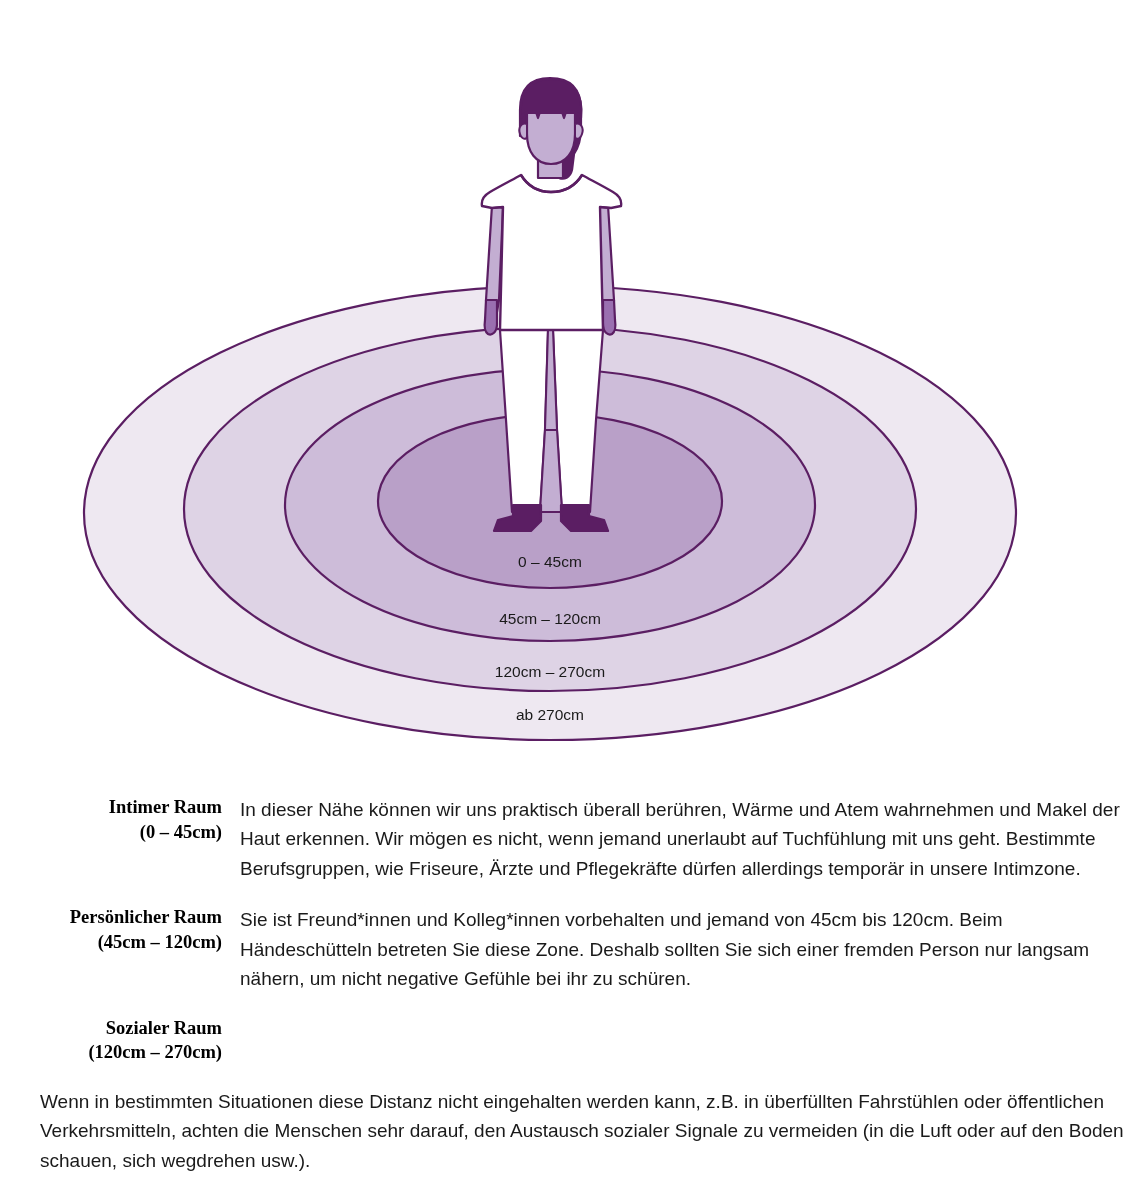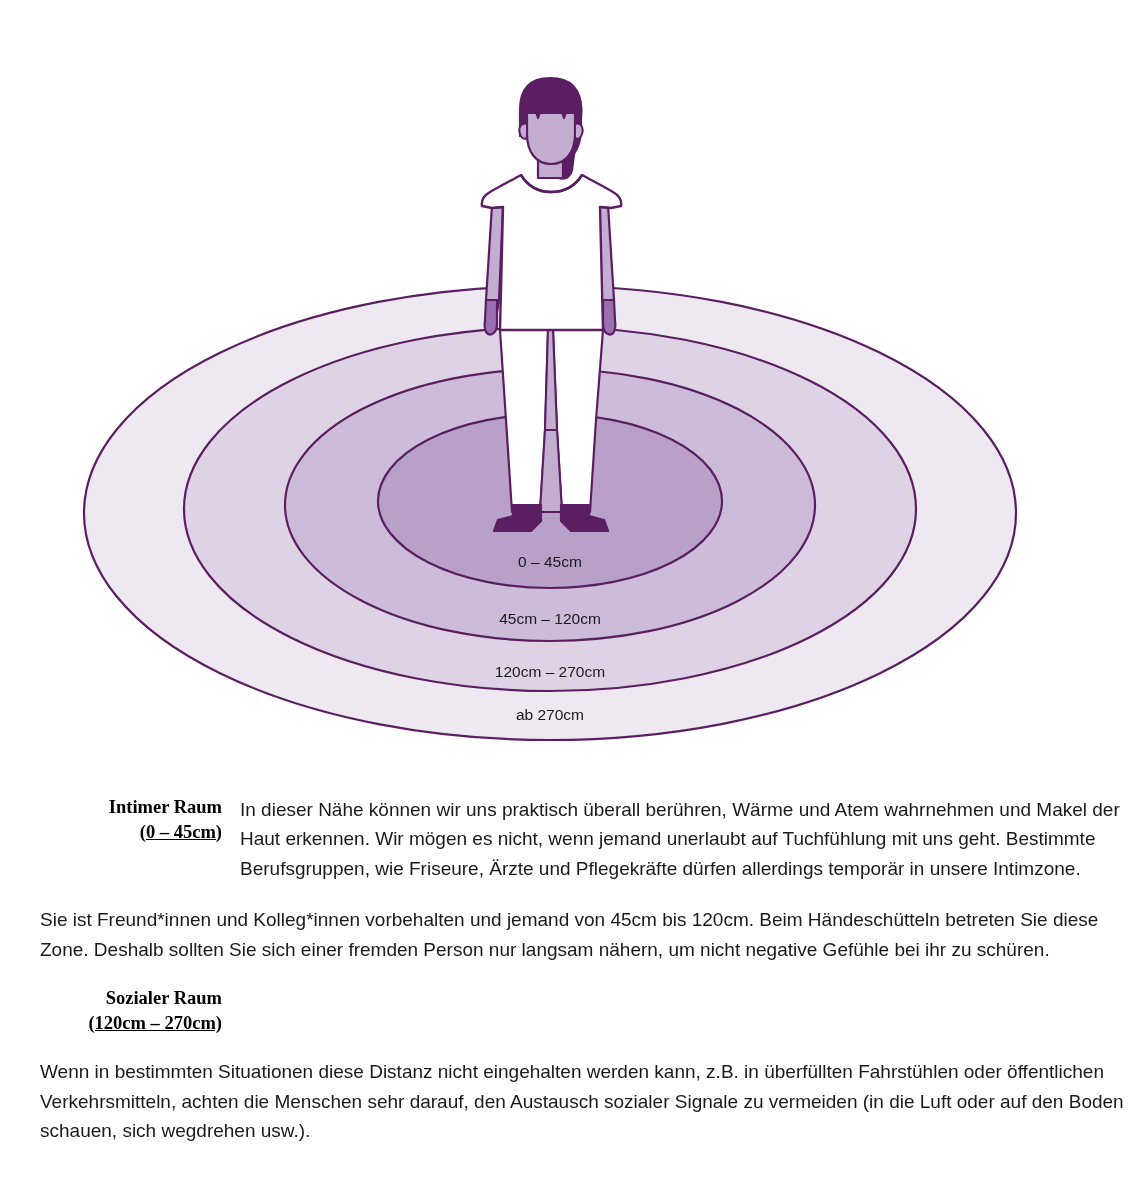--- a/index.html
+++ b/index.html
@@ -55,21 +55,21 @@
     text-align: right;
     padding-right: 18px;
     font-family: "Liberation Serif", serif;
     font-weight: bold;
     font-size: 18.5px;
     line-height: 1.33;
     color: #000000;
     white-space: nowrap;
   }
   .legend-term .term-name { display: block; }
-  .legend-term .term-range { display: block; text-decoration: underline; }
+  .legend-term .term-range { display: block; }
   .legend-body {
     flex: 1 1 auto;
     padding-right: 55px;
     font-family: "Liberation Sans", sans-serif;
     font-size: 19px;
     line-height: 1.55;
     color: #1a1a1a;
   }
   .legend-body p {
     margin: 0;
@@ -185,20 +185,24 @@
     <div class="legend-term">
       <span class="term-name">Intimer Raum</span>
       <span class="term-range">(0 – 45cm)</span>
     </div>
     <div class="legend-body">
       <p>In dieser Nähe können wir uns praktisch überall berühren, Wärme und Atem wahrnehmen und Makel der Haut erkennen. Wir mögen es nicht, wenn jemand unerlaubt auf Tuchfühlung mit uns geht. Bestimmte Berufsgruppen, wie Friseure, Ärzte und Pflegekräfte dürfen allerdings temporär in unsere Intimzone.</p>
     </div>
   </div>
 
   <div class="legend-row">
+    <div class="legend-term">
+      <span class="term-name">Persönlicher Raum</span>
+      <span class="term-range">(45cm – 120cm)</span>
+    </div>
     <div class="legend-body">
       <p>Sie ist Freund*innen und Kolleg*innen vorbehalten und jemand von 45cm bis 120cm. Beim Händeschütteln betreten Sie diese Zone. Deshalb sollten Sie sich einer fremden Person nur langsam nähern, um nicht negative Gefühle bei ihr zu schüren.</p>
     </div>
   </div>
 
   <div class="legend-row">
     <div class="legend-term">
       <span class="term-name">Sozialer Raum</span>
       <span class="term-range">(120cm – 270cm)</span>
     </div>

